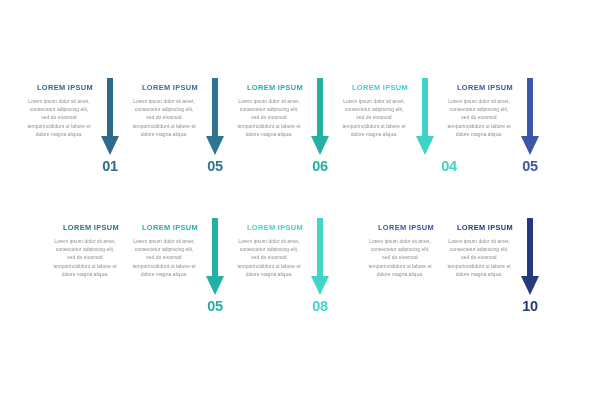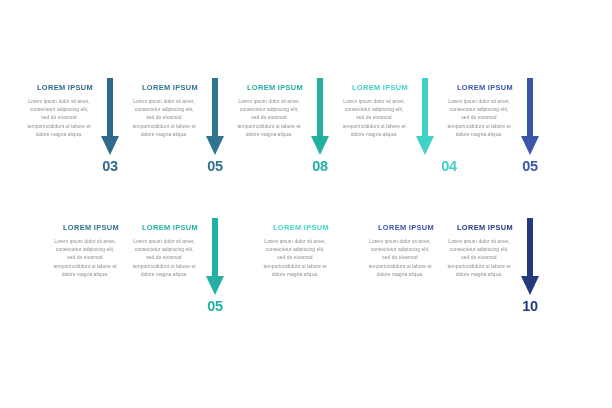--- a/index.html
+++ b/index.html
@@ -105,21 +105,21 @@
       <div class="step">
         <div class="step-text">
           <div class="step-title" style="color: rgb(46, 107, 138);">LOREM IPSUM</div>
           <div class="step-body" style="color: rgb(139, 143, 149);">Lorem ipsum dolor sit amet, consectetur adipiscing elit, sed do eiusmod temporincididunt ut labore et dolore magna aliqua.</div>
         </div>
         <div class="arrow-wrap">
           <svg viewBox="0 0 20 78" class="arrow-svg">
             <rect x="7" y="0" width="6" height="60" fill="#2e6b8a"></rect>
             <polygon points="1,58 19,58 10,77" fill="#2e6b8a"></polygon>
           </svg>
-          <div class="step-number" style="color: rgb(46, 107, 138);">03</div>
+          <div class="step-number" style="color: rgb(46, 107, 138);">01</div>
         </div>
       </div>
       <div class="step">
         <div class="step-text">
           <div class="step-title" style="color: rgb(47, 116, 145);">LOREM IPSUM</div>
           <div class="step-body" style="color: rgb(139, 143, 149);">Lorem ipsum dolor sit amet, consectetur adipiscing elit, sed do eiusmod temporincididunt ut labore et dolore magna aliqua.</div>
         </div>
         <div class="arrow-wrap">
           <svg viewBox="0 0 20 78" class="arrow-svg">
             <rect x="7" y="0" width="6" height="60" fill="#2f7491"></rect>
@@ -131,21 +131,21 @@
       <div class="step">
         <div class="step-text">
           <div class="step-title" style="color: rgb(35, 176, 162);">LOREM IPSUM</div>
           <div class="step-body" style="color: rgb(139, 143, 149);">Lorem ipsum dolor sit amet, consectetur adipiscing elit, sed do eiusmod temporincididunt ut labore et dolore magna aliqua.</div>
         </div>
         <div class="arrow-wrap">
           <svg viewBox="0 0 20 78" class="arrow-svg">
             <rect x="7" y="0" width="6" height="60" fill="#23b0a2"></rect>
             <polygon points="1,58 19,58 10,77" fill="#23b0a2"></polygon>
           </svg>
-          <div class="step-number" style="color: rgb(35, 176, 162);">08</div>
+          <div class="step-number" style="color: rgb(35, 176, 162);">06</div>
         </div>
       </div>
       <div class="step">
         <div class="step-text">
           <div class="step-title" style="color: rgb(63, 210, 199);">LOREM IPSUM</div>
           <div class="step-body" style="color: rgb(139, 143, 149);">Lorem ipsum dolor sit amet, consectetur adipiscing elit, sed do eiusmod temporincididunt ut labore et dolore magna aliqua.</div>
         </div>
         <div class="arrow-wrap">
           <svg viewBox="0 0 20 78" class="arrow-svg">
             <rect x="7" y="0" width="6" height="60" fill="#3fd2c7"></rect>
@@ -186,20 +186,27 @@
             <polygon points="1,58 19,58 10,77" fill="#23b0a5"></polygon>
           </svg>
           <div class="step-number" style="color: rgb(35, 176, 165);">05</div>
         </div>
       </div>
       <div class="step">
         <div class="step-text">
           <div class="step-title" style="color: rgb(69, 212, 200);">LOREM IPSUM</div>
           <div class="step-body" style="color: rgb(139, 143, 149);">Lorem ipsum dolor sit amet, consectetur adipiscing elit, sed do eiusmod temporincididunt ut labore et dolore magna aliqua.</div>
         </div>
+        <div class="arrow-wrap">
+          <svg viewBox="0 0 20 78" class="arrow-svg">
+            <rect x="7" y="0" width="6" height="60" fill="#45d4c8"></rect>
+            <polygon points="1,58 19,58 10,77" fill="#45d4c8"></polygon>
+          </svg>
+          <div class="step-number" style="color: rgb(69, 212, 200);">08</div>
+        </div>
       </div>
       <div class="step">
         <div class="step-text">
           <div class="step-title" style="color: rgb(59, 86, 168);">LOREM IPSUM</div>
           <div class="step-body" style="color: rgb(139, 143, 149);">Lorem ipsum dolor sit amet, consectetur adipiscing elit, sed do eiusmod temporincididunt ut labore et dolore magna aliqua.</div>
         </div>
       </div>
       <div class="step">
         <div class="step-text">
           <div class="step-title" style="color: rgb(37, 58, 122);">LOREM IPSUM</div>

